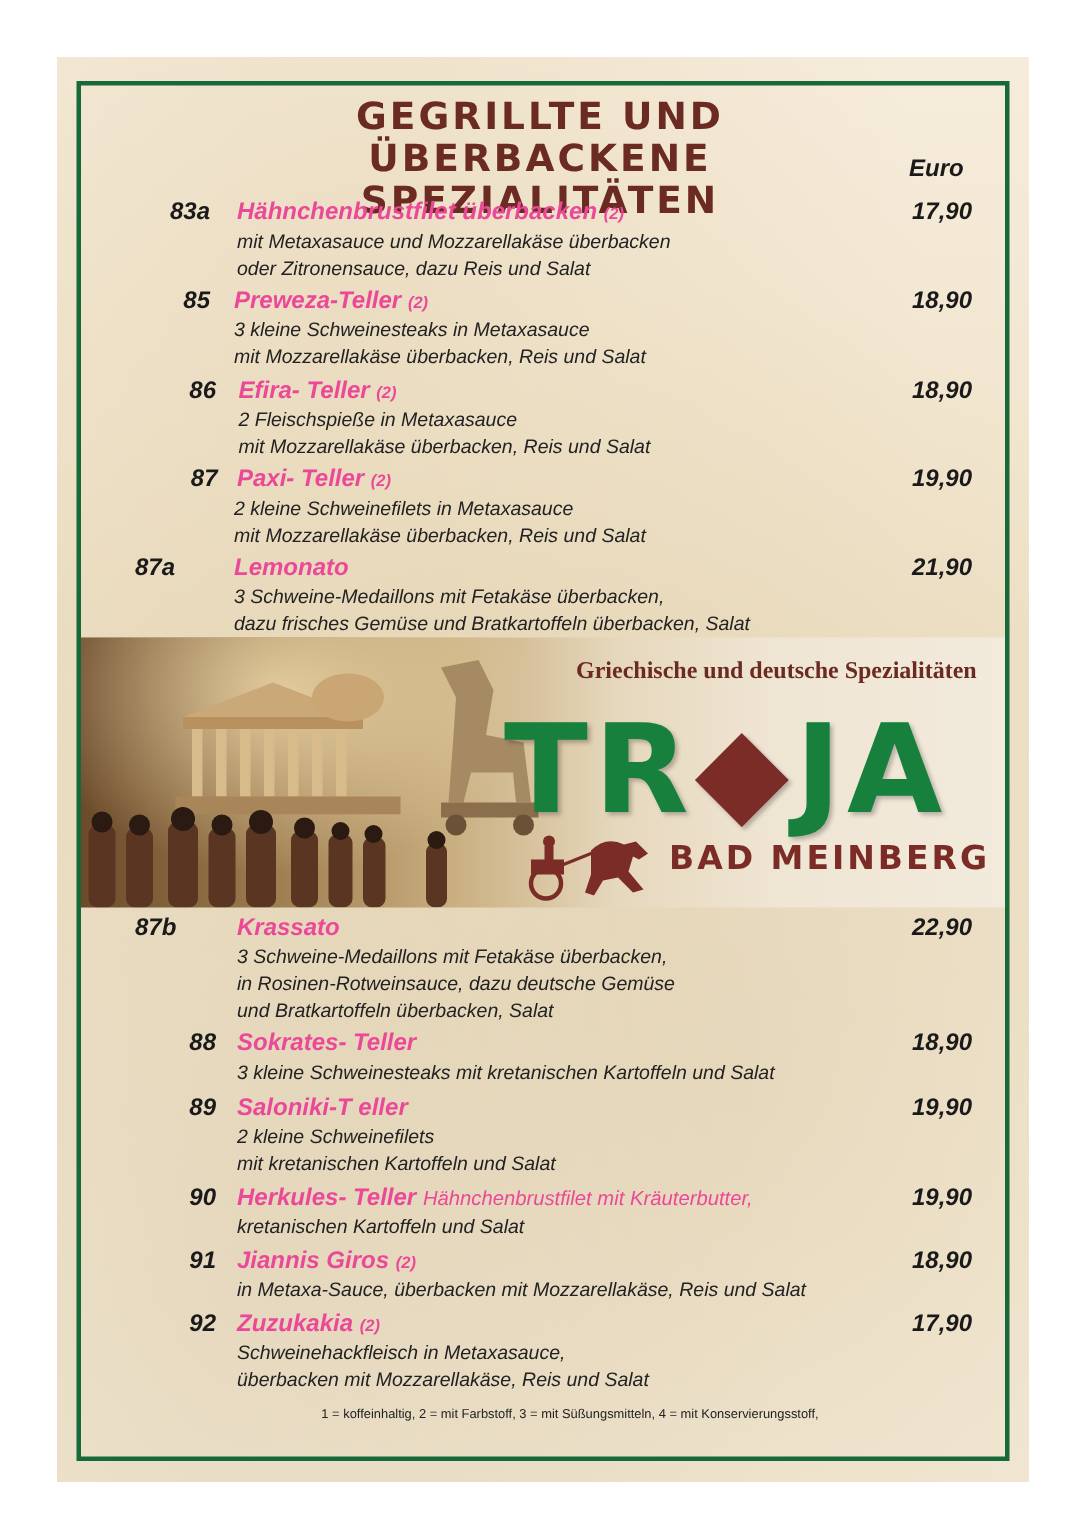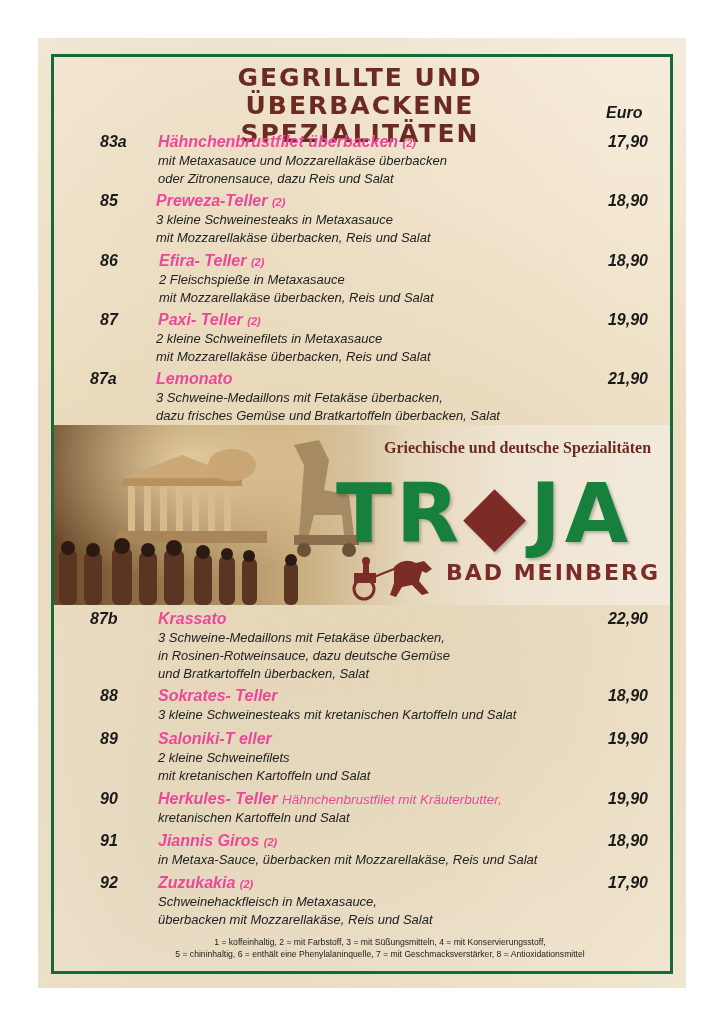--- a/index.html
+++ b/index.html
@@ -10,21 +10,21 @@
         radial-gradient(ellipse at 30% 20%, rgba(220,200,160,0.35), transparent 60%),
         radial-gradient(ellipse at 70% 70%, rgba(210,190,150,0.35), transparent 55%),
         radial-gradient(ellipse at 20% 85%, rgba(200,180,140,0.3), transparent 50%),
         linear-gradient(180deg, #f6ecdb 0%, #efe2c8 40%, #f1e6d0 70%, #f3e9d6 100%);
       filter: blur(0px);
     }
     .frame { position:absolute; left:51px; top:54px; width:616px; height:914px; border:3px solid #17693a; box-sizing:content-box; }
     .title { position:absolute; left:140px; top:64px; width:440px; text-align:center; color:#6b2a22; font-weight:bold; font-size:25px; letter-spacing:2px; line-height:28px; font-family:"DejaVu Sans", sans-serif; text-transform:uppercase; }
     .euro { position:absolute; left:606px; top:104px; font-size:16px; font-style:italic; font-weight:bold; color:#1a1a1a; }
     .item { position:absolute; left:100px; width:560px; }
-    .num { position:absolute; left:0; width:40px; text-align:left; font-weight:bold; font-style:italic; font-size:16px; color:#1a1a1a; }
+    .num { position:absolute; left:0; width:40px; text-align:right; font-weight:bold; font-style:italic; font-size:16px; color:#1a1a1a; }
     .name { position:absolute; left:58px; font-weight:bold; font-style:italic; font-size:16px; color:#ec4899; white-space:nowrap; }
     .note { font-size:11px; font-weight:bold; font-style:italic; }
     .inline-desc { font-weight:normal; font-size:13.5px; }
     .price { position:absolute; right:12px; font-weight:bold; font-style:italic; font-size:16px; color:#1a1a1a; }
     .desc { position:absolute; left:58px; font-style:italic; font-size:13px; line-height:18px; color:#222; white-space:nowrap; }
     .banner { position:absolute; left:54px; top:425px; width:616px; height:180px; overflow:hidden;
       background: linear-gradient(90deg, #6b4a2a 0%, #9b7b4e 20%, #c9ae7f 40%, #e6d8bd 58%, #efe5d3 75%, #f2eadc 100%); }
     .banner .sky { position:absolute; left:0; top:0; width:330px; height:180px; background: radial-gradient(ellipse at 40% 20%, rgba(255,235,190,0.7), transparent 60%); }
     .temple { position:absolute; left:58px; top:18px; width:160px; height:100px; }
     .horse { position:absolute; left:220px; top:10px; width:90px; height:130px; }
@@ -213,14 +213,13 @@
   <span class="name" style="top:0;"><span>Zuzukakia</span> <span class="note">(2)</span></span>
   <span class="price" style="top:0;">17,90</span>
   <div class="desc" style="top:19px;">
     <div>Schweinehackfleisch in Metaxasauce,</div>
     <div>überbacken mit Mozzarellakäse, Reis und Salat</div>
   </div>
 </div>
 
 <div class="footnote" style="top:936px;">
   <div>1 = koffeinhaltig, 2 = mit Farbstoff, 3 = mit Süßungsmitteln, 4 = mit Konservierungsstoff,</div>
-  <div>5 = chininhaltig, 6 = enthält eine Phenylalaninquelle, 7 = mit Geschmacksverstärker, 8 = Antioxidationsmittel</div>
 </div>
 
 </body></html>

